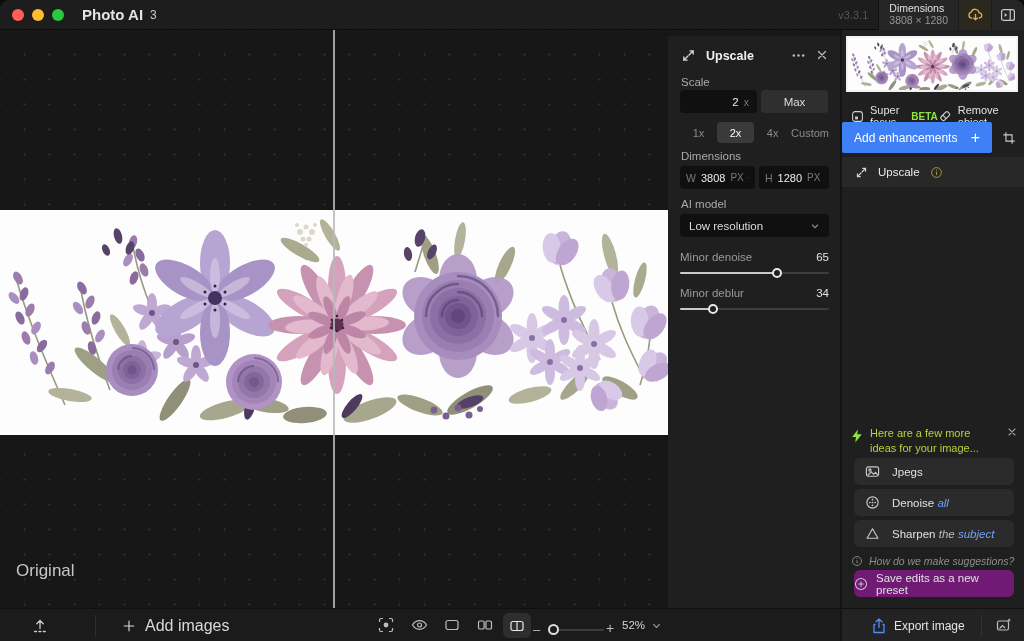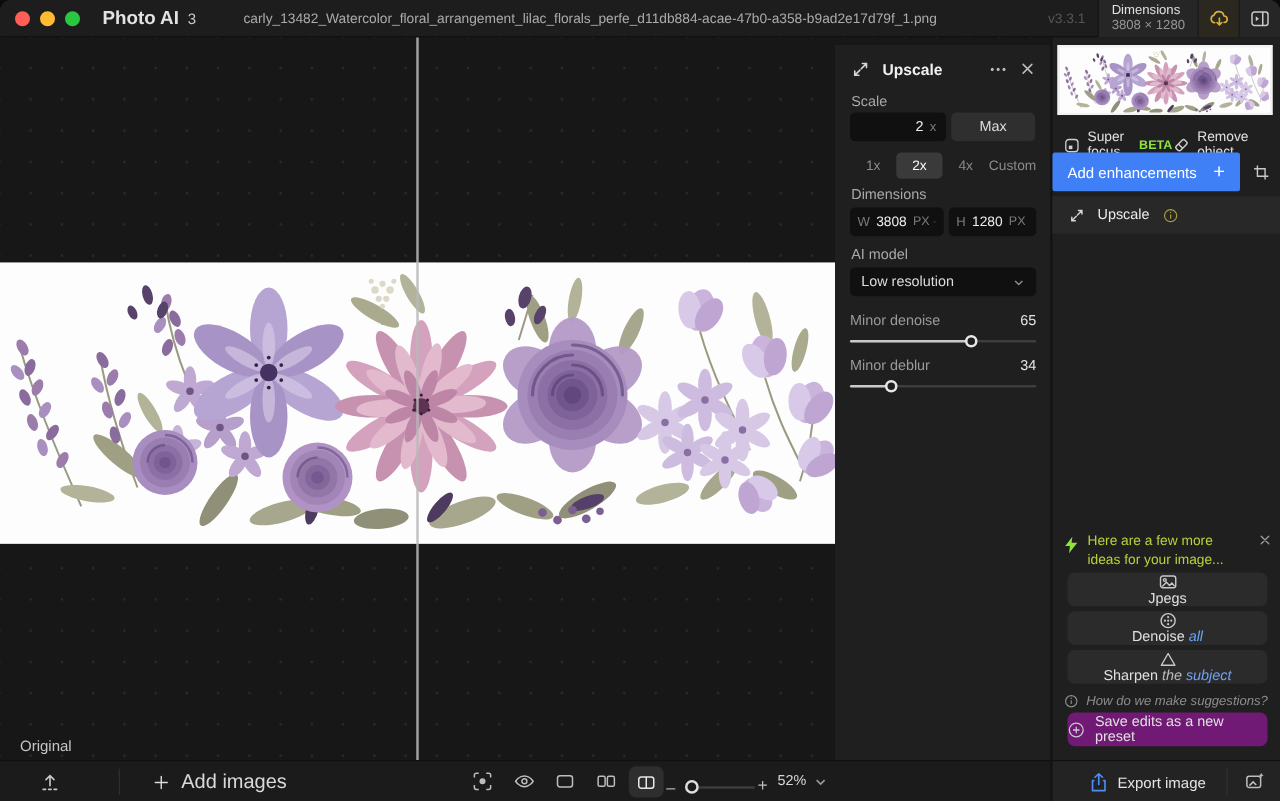--- a/index.html
+++ b/index.html
@@ -20,21 +20,21 @@
   .dims-text{line-height:1.1;}
   .dims-label{font-size:10.5px;color:#e0e0e0;}
   .dims-value{font-size:10.5px;color:#969696;}
   .tb-iconbtn{height:30px;width:33px;background:#262626;display:flex;align-items:center;justify-content:center;border-left:1px solid #1b1b1b;cursor:pointer;}
   .tb-iconbtn.update{background:#2b2820;}
   
   .canvas{position:absolute;left:0;top:30px;width:840px;height:578px;background:#171717;
           background-image:radial-gradient(#2b2b2b 1px,transparent 1.3px);background-size:25px 25px;background-position:12px 12px;}
   .canvas-image{position:absolute;left:0;top:180px;width:668px;height:225px;background:#fdfdfd;overflow:hidden;}
   .split-divider{position:absolute;left:333px;top:0;width:2px;height:578px;background:#b9b9b9;opacity:.85;cursor:ew-resize;}
-  .original-label{position:absolute;left:16px;bottom:4px;font-size:12px;color:#c6c6c6;}
+  .original-label{position:absolute;left:16px;bottom:27px;font-size:17px;color:#c6c6c6;}
   .canvas-check{position:absolute;right:13px;bottom:10px;color:#cfcfcf;font-size:13px;}
   
   .panel{position:absolute;left:668px;top:36px;width:172px;height:572px;background:#1f1f1f;font-size:11.5px;}
   .panel-header{position:absolute;left:0;top:8px;width:100%;height:24px;}
   .ph-icon{position:absolute;left:13px;top:4px;}
   .ph-title{position:absolute;left:38px;top:5px;font-size:12.5px;font-weight:bold;color:#f0f0f0;}
   .ph-dots{position:absolute;right:34px;top:4px;cursor:pointer;}
   .ph-close{position:absolute;right:11px;top:4px;cursor:pointer;}
   .sec-label{position:absolute;left:13px;color:#a9a9a9;}
   .scale-input{position:absolute;left:12px;top:54px;width:77px;height:23px;background:#101010;border-radius:4px;
@@ -68,21 +68,21 @@
   .add-enh{position:absolute;left:0;top:92px;width:150px;height:31px;background:#3f80f7;border-radius:2px;
            display:flex;align-items:center;padding:0 12px;color:#fff;font-size:12px;cursor:pointer;}
   .add-enh .plus{margin-left:auto;font-size:16px;font-weight:300;}
   .crop-btn{position:absolute;left:156px;top:97px;width:22px;height:22px;display:flex;align-items:center;justify-content:center;cursor:pointer;}
   .upscale-item{position:absolute;left:0;top:127px;width:100%;height:30px;background:#282828;
                 display:flex;align-items:center;padding:0 13px;gap:10px;color:#ececec;cursor:pointer;}
   .sugg-header{position:absolute;left:8px;top:396px;width:168px;display:flex;}
   .sugg-text{color:#b9d23a;font-size:11px;line-height:1.35;width:128px;margin-left:6px;}
   .sugg-close{margin-left:auto;color:#9a9a9a;cursor:pointer;}
   .sugg-btn{position:absolute;left:12px;width:160px;height:27px;background:#2b2b2b;border-radius:6px;
-            display:flex;align-items:center;padding:0 11px;gap:0;color:#e0e0e0;cursor:pointer;flex-direction:column;}
+            display:flex;align-items:center;padding:0 11px;gap:12px;color:#e0e0e0;cursor:pointer;}
   .accent-it{color:#6da2f7;font-style:italic;}
   .mid-it{color:#bdbdbd;font-style:italic;margin-top:12px;}
   .help-row{position:absolute;left:9px;top:525px;display:flex;align-items:center;gap:6px;color:#8d8d8d;font-size:10.5px;font-style:italic;cursor:pointer;}
   .preset-btn{position:absolute;left:12px;top:540px;width:160px;height:27px;background:#701a75;border-radius:6px;
               display:flex;align-items:center;justify-content:center;gap:8px;color:#e0e0e0;cursor:pointer;}
   
   .bottombar{position:absolute;left:0;top:608px;width:840px;height:33px;background:#1b1b1b;border-top:1px solid #101010;}
   .bb-sep{position:absolute;top:6px;width:1px;height:21px;background:#2e2e2e;}
   .bb-icon{position:absolute;top:8px;cursor:pointer;}
   .addimg{position:absolute;left:122px;top:0;height:33px;display:flex;align-items:center;gap:9px;color:#d9d9d9;font-size:16px;cursor:pointer;}
@@ -106,21 +106,20 @@
 <div class="app">
 
   <div class="topbar">
     <div class="traffic">
       <div class="light" style="background:#ff5f57"></div>
       <div class="light" style="background:#febc2e"></div>
       <div class="light" style="background:#2ac840"></div>
     </div>
     <span class="appname">Photo AI</span>
     <span class="appver">3</span>
-    <span class="filename">carly_13482_Watercolor_floral_arrangement_lilac_florals_perfe_d11db884-acae-47b0-a358-b9ad2e17d79f_1.png</span>
     <div class="tb-right">
       <span class="version">v3.3.1</span>
       <div class="dims-block">
         <div class="dims-text">
           <div class="dims-label">Dimensions</div>
           <div class="dims-value">3808 × 1280</div>
         </div>
       </div>
       <div class="tb-iconbtn update">
         <span>

